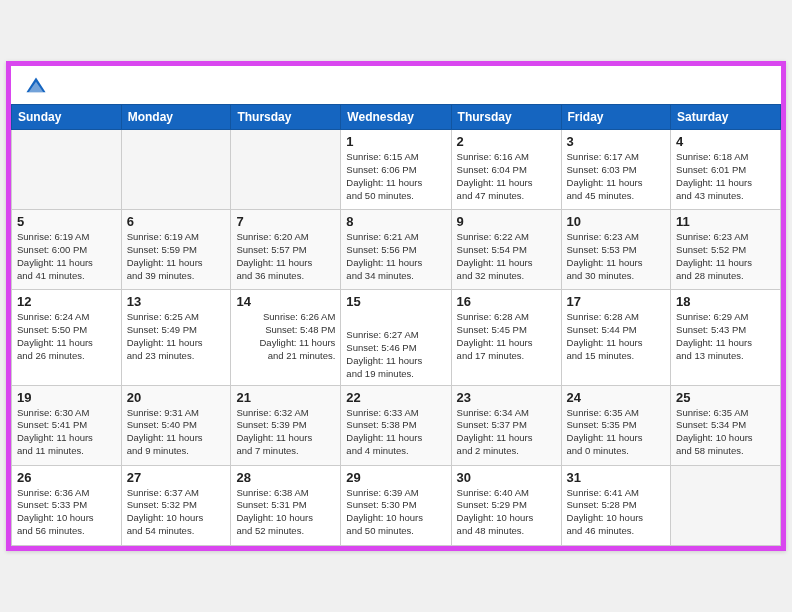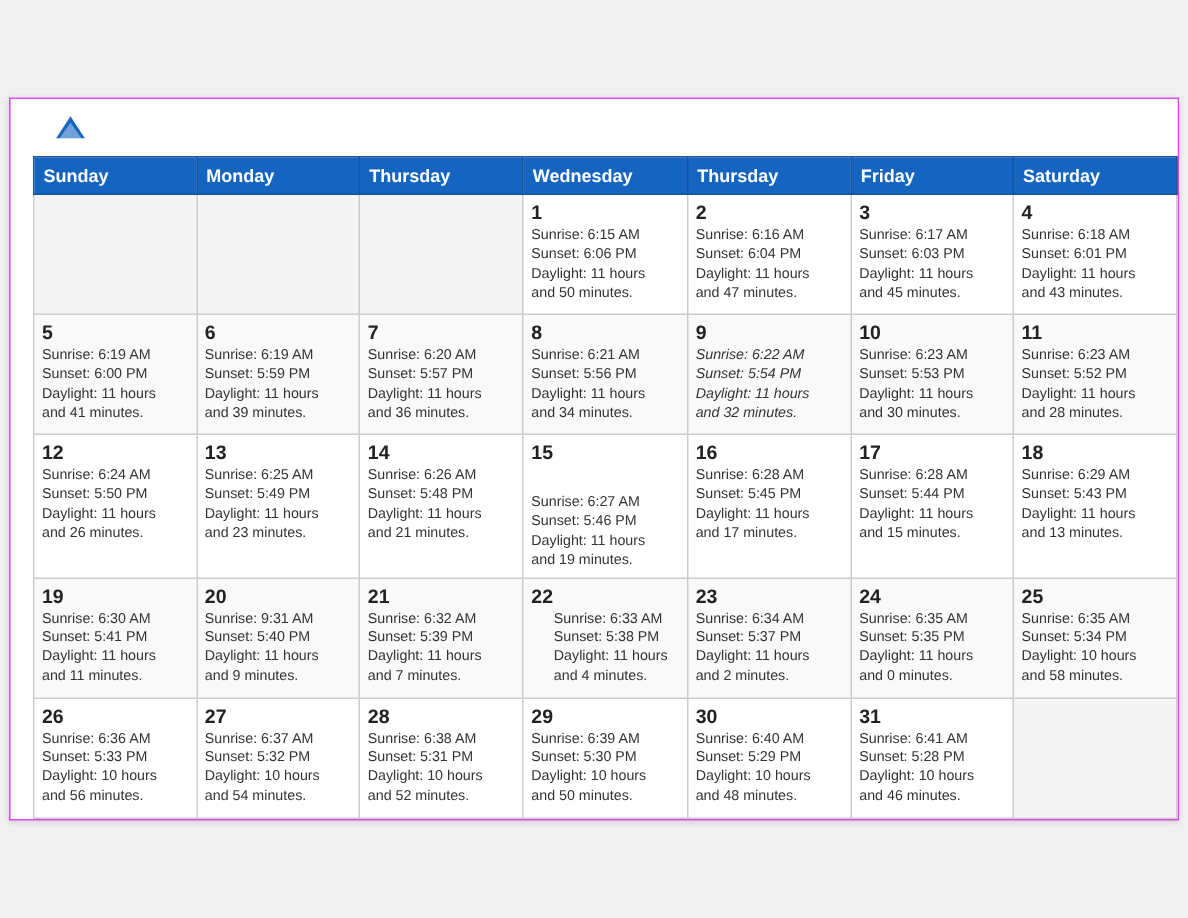--- a/index.html
+++ b/index.html
@@ -10,23 +10,22 @@
       justify-content: center;
       align-items: center;
       width: 792px;
       height: 612px;
       overflow: hidden;
     }
     .calendar-container {
       background: white;
       width: 780px;
       margin: 6px auto;
-      border: 1px solid #d946ef;
+      border: 5px solid #d946ef;
       box-shadow: 0 1px 4px rgba(0,0,0,0.15);
-      padding-left: 15px;
     }
     .calendar-header {
       display: flex;
       justify-content: space-between;
       align-items: flex-start;
       padding: 10px 14px 6px 14px;
       background: white;
     }
     .logo-area {
       display: flex;
@@ -196,21 +195,21 @@
           </td>
           <td>
             <div class="day-number">8</div>
             <div class="day-info" style="white-space: pre-line;">Sunrise: 6:21 AM
 Sunset: 5:56 PM
 Daylight: 11 hours
 and 34 minutes.</div>
           </td>
           <td>
             <div class="day-number">9</div>
-            <div class="day-info" style="white-space: pre-line; font-style: italic;">Sunrise: 6:22 AM
+            <div class="day-info" style="white-space: pre-line;">Sunrise: 6:22 AM
 Sunset: 5:54 PM
 Daylight: 11 hours
 and 32 minutes.</div>
           </td>
           <td>
             <div class="day-number">10</div>
             <div class="day-info" style="white-space: pre-line;">Sunrise: 6:23 AM
 Sunset: 5:53 PM
 Daylight: 11 hours
 and 30 minutes.</div>
@@ -233,21 +232,21 @@
           </td>
           <td>
             <div class="day-number">13</div>
             <div class="day-info" style="white-space: pre-line;">Sunrise: 6:25 AM
 Sunset: 5:49 PM
 Daylight: 11 hours
 and 23 minutes.</div>
           </td>
           <td>
             <div class="day-number">14</div>
-            <div class="day-info" style="white-space: pre-line;">Sunrise: 6:26 AM
+            <div class="day-info" style="white-space: pre-line; text-align: right;">Sunrise: 6:26 AM
 Sunset: 5:48 PM
 Daylight: 11 hours
 and 21 minutes.</div>
           </td>
           <td>
             <div class="day-number">15</div>
             <div class="day-info" style="white-space: pre-line; margin-top: 20px;">Sunrise: 6:27 AM
 Sunset: 5:46 PM
 Daylight: 11 hours
 and 19 minutes.</div>
@@ -291,21 +290,21 @@
           </td>
           <td>
             <div class="day-number">21</div>
             <div class="day-info" style="white-space: pre-line;">Sunrise: 6:32 AM
 Sunset: 5:39 PM
 Daylight: 11 hours
 and 7 minutes.</div>
           </td>
           <td>
             <div class="day-number">22</div>
-            <div class="day-info" style="white-space: pre-line; margin-left: 15px;">Sunrise: 6:33 AM
+            <div class="day-info" style="white-space: pre-line;">Sunrise: 6:33 AM
 Sunset: 5:38 PM
 Daylight: 11 hours
 and 4 minutes.</div>
           </td>
           <td>
             <div class="day-number">23</div>
             <div class="day-info" style="white-space: pre-line;">Sunrise: 6:34 AM
 Sunset: 5:37 PM
 Daylight: 11 hours
 and 2 minutes.</div>

